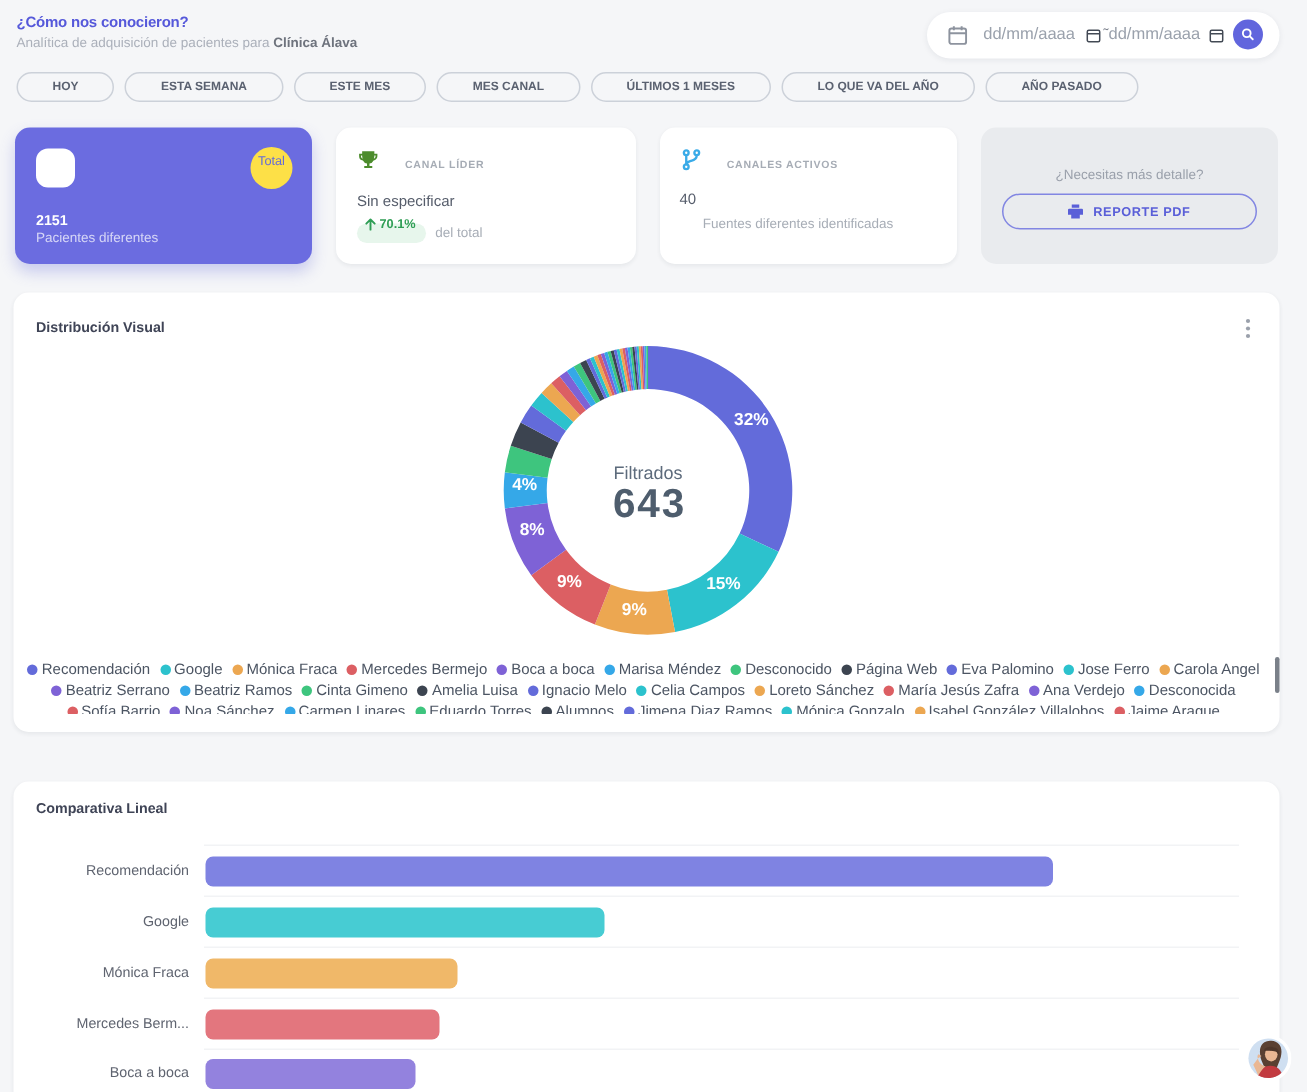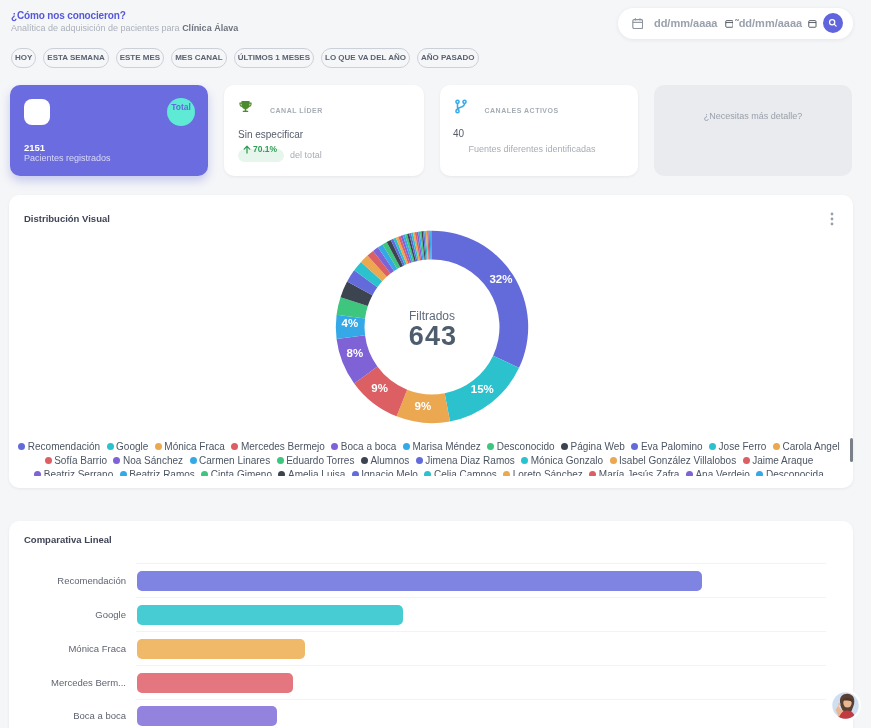--- a/index.html
+++ b/index.html
@@ -6,29 +6,29 @@
 html,body { width:871px; height:728px; overflow:hidden; }
 body { font-family:"Liberation Sans", sans-serif; background:#f5f6f8; position:relative; }
 .abs { position:absolute; }
 .card { background:#fff; border-radius:10px; box-shadow:0 1px 3px rgba(30,40,60,0.07); }
 
 .h-title { left:11px; top:10px; font-size:10px; font-weight:bold; color:#5558da; letter-spacing:-0.15px; }
 .h-sub { left:11px; top:22.5px; font-size:9px; color:#abb0ba; }
 .h-sub b { color:#6e737d; }
 
 .searchbar { left:617.5px; top:7.5px; width:235.5px; height:31px; background:#fff; border-radius:15.5px; box-shadow:0 1px 4px rgba(30,40,60,0.08); display:flex; align-items:center; padding:0 10px 0 14px; }
-.dd { color:#9aa1ac; font-size:11px; white-space:pre;font-weight:bold; }
+.dd { color:#9aa1ac; font-size:11px; white-space:pre; }
 .sbtn { width:20px; height:20px; border-radius:50%; background:#6165dd; display:flex; align-items:center; justify-content:center; flex:none; }
 
 .chips { left:11px; top:48px; display:flex; gap:7px; }
-.chip { height:19.5px; border:1px solid #ccd1d9; border-radius:10px; color:#5a6170; font-size:8px; font-weight:bold; letter-spacing:0px; display:flex; align-items:center; padding:0 3px; white-space:nowrap; }
+.chip { height:19.5px; border:1px solid #ccd1d9; border-radius:10px; color:#5a6170; font-size:8px; font-weight:bold; letter-spacing:0px; display:flex; align-items:center; padding:0 23px; white-space:nowrap; }
 
 .c1 { left:10px; top:85px; width:197.5px; height:91px; background:#6b6ce0; border-radius:10px; box-shadow:0 5px 10px rgba(95,102,216,0.3); }
 .c1 .sq { position:absolute; left:14px; top:14px; width:26px; height:26px; background:#fff; border-radius:8px; }
-.c1 .badge { position:absolute; left:157px; top:13px; width:28px; height:28px; background:#5eead4; border-radius:50%; color:#636bda; font-size:8.5px; font-weight:bold; text-align:center; }
+.c1 .badge { position:absolute; left:157px; top:13px; width:28px; height:28px; background:#fde047; border-radius:50%; color:#636bda; font-size:8.5px; font-weight:normal; text-align:center; }
 .c1 .badge span { display:block; margin-top:3.5px; }
 .c1 .num { position:absolute; left:14px; top:141px; color:#fff; font-size:9.5px; font-weight:bold; }
 .c1 .lbl { position:absolute; left:14px; top:152.5px; color:rgba(255,255,255,0.72); font-size:9px; }
 .c1 .num, .c1 .lbl { top:auto; }
 .c2 { left:223.5px; top:85px; width:200px; height:91px; }
 .c3 { left:439.5px; top:85px; width:198px; height:91px;text-align:right; }
 .c4 { left:654px; top:85px; width:198px; height:91px; background:#e9ebee; border-radius:10px; }
 .mini-t { font-size:7px; font-weight:bold; color:#a6acb5; letter-spacing:0.5px; }
 .big-t { font-size:10px; font-weight:normal; color:#565d6b; }
 .gray-t { font-size:9px; color:#a7adb6; }
@@ -88,21 +88,21 @@
   <div class="chip">LO QUE VA DEL AÑO</div>
   <div class="chip">AÑO PASADO</div>
 </div>
 
 <div class="abs c1">
   <div class="sq"></div>
   <div class="badge">
       <span>Total</span>
     </div>
   <div class="num" style="position:absolute; top:56.5px">2151</div>
-  <div class="lbl" style="position:absolute; top:67.5px">Pacientes registrados</div>
+  <div class="lbl" style="position:absolute; top:67.5px">Pacientes diferentes</div>
 </div>
 
 <div class="abs card c2">
   <svg class="icon abs" style="left:15.5px; top:15px" width="13" height="14" viewBox="0 0 16 17">
       <path fill="#4c8c2c" d="M3 1h10v2h2.5v2c0 1.8-1.4 3.2-3.1 3.4A4.5 4.5 0 0 1 9 10.9V13h2.3v1.6H4.7V13H7v-2.1a4.5 4.5 0 0 1-3.4-2.5A3.5 3.5 0 0 1 .5 5V3H3V1zm-1 3.4V5c0 .9.6 1.7 1.4 2A7 7 0 0 1 3 4.4H2zm12 0h-1a7 7 0 0 1-.4 2.6c.8-.3 1.4-1.1 1.4-2v-.6z"></path>
     </svg>
   <div class="abs mini-t" style="left:46.5px; top:22px">CANAL LÍDER</div>
   <div class="abs big-t" style="left:14.5px; top:44px">Sin especificar</div>
   <div class="abs" style="left:14.5px; top:63.5px; display:flex; align-items:center">
       <span class="pill-up"><svg width="8" height="9" viewBox="0 0 10 11">
@@ -119,20 +119,23 @@
       <circle cx="4" cy="13.8" r="1.8"></circle>
       <path d="M4 5v7M12 5c0 3.2-2.6 3.8-4.6 4.4-1.2.4-2.4.9-3.1 2"></path>
     </svg>
   <div class="abs mini-t" style="left:45px; top:22px">CANALES ACTIVOS</div>
   <div class="abs big-t" style="left:13.5px; top:43px">40</div>
   <div class="abs gray-t" style="left:29px; top:58.5px">Fuentes diferentes identificadas</div>
 </div>
 
 <div class="abs c4">
   <div class="abs" style="left:0; right:0; top:26px; text-align:center; color:#9aa0ab; font-size:9px; font-weight:normal">¿Necesitas más detalle?</div>
+  <div class="abs" style="left:13.5px; top:43.5px; width:170.5px; height:24.5px; border:1px solid #8286e2; border-radius:12.5px; display:flex; align-items:center; justify-content:center; gap:7px; color:#5a5fd8; font-size:8.5px; font-weight:bold; letter-spacing:0.4px"><svg width="10" height="10" viewBox="0 0 14 14">
+        <path fill="#5a5fd8" d="M3.5 0.5h7v3h-7zM1 4.5h12a1 1 0 0 1 1 1V10h-3v3.5H3V10H0V5.5a1 1 0 0 1 1-1zm3.5 6H9.5v1.8H4.5z"></path>
+      </svg>REPORTE PDF</div>
 </div>
 
 <div class="abs card cardA"></div>
 <div class="abs ctitle" style="left:24px; top:213px">Distribución Visual</div>
 <svg class="abs" style="left:830px; top:212px" width="4" height="14" viewBox="0 0 4 14">
     <circle cx="2" cy="2" r="1.4" fill="#9aa0ab"></circle>
     <circle cx="2" cy="7" r="1.4" fill="#9aa0ab"></circle>
     <circle cx="2" cy="12" r="1.4" fill="#9aa0ab"></circle>
   </svg>
 
@@ -198,41 +201,41 @@
       <span class="li"><span class="dot" style="background:#dc5f63"></span>Mercedes Bermejo</span>
       <span class="li"><span class="dot" style="background:#7e62d6"></span>Boca a boca</span>
       <span class="li"><span class="dot" style="background:#35a8e8"></span>Marisa Méndez</span>
       <span class="li"><span class="dot" style="background:#3ec57e"></span>Desconocido</span>
       <span class="li"><span class="dot" style="background:#3c4450"></span>Página Web</span>
       <span class="li"><span class="dot" style="background:#636bda"></span>Eva Palomino</span>
       <span class="li"><span class="dot" style="background:#2cc2cd"></span>Jose Ferro</span>
       <span class="li"><span class="dot" style="background:#eca751"></span>Carola Angel</span>
     </div>
   <div class="lrow">
-      <span class="li"><span class="dot" style="background:#dc5f63"></span>Sofía Barrio</span>
-      <span class="li"><span class="dot" style="background:#7e62d6"></span>Noa Sánchez</span>
-      <span class="li"><span class="dot" style="background:#35a8e8"></span>Carmen Linares</span>
-      <span class="li"><span class="dot" style="background:#3ec57e"></span>Eduardo Torres</span>
-      <span class="li"><span class="dot" style="background:#3c4450"></span>Alumnos</span>
-      <span class="li"><span class="dot" style="background:#636bda"></span>Jimena Diaz Ramos</span>
-      <span class="li"><span class="dot" style="background:#2cc2cd"></span>Mónica Gonzalo</span>
-      <span class="li"><span class="dot" style="background:#eca751"></span>Isabel González Villalobos</span>
-      <span class="li"><span class="dot" style="background:#dc5f63"></span>Jaime Araque</span>
-    </div>
-  <div class="lrow">
       <span class="li"><span class="dot" style="background:#7e62d6"></span>Beatriz Serrano</span>
       <span class="li"><span class="dot" style="background:#35a8e8"></span>Beatriz Ramos</span>
       <span class="li"><span class="dot" style="background:#3ec57e"></span>Cinta Gimeno</span>
       <span class="li"><span class="dot" style="background:#3c4450"></span>Amelia Luisa</span>
       <span class="li"><span class="dot" style="background:#636bda"></span>Ignacio Melo</span>
       <span class="li"><span class="dot" style="background:#2cc2cd"></span>Celia Campos</span>
       <span class="li"><span class="dot" style="background:#eca751"></span>Loreto Sánchez</span>
       <span class="li"><span class="dot" style="background:#dc5f63"></span>María Jesús Zafra</span>
       <span class="li"><span class="dot" style="background:#7e62d6"></span>Ana Verdejo</span>
       <span class="li"><span class="dot" style="background:#35a8e8"></span>Desconocida</span>
+    </div>
+  <div class="lrow">
+      <span class="li"><span class="dot" style="background:#dc5f63"></span>Sofía Barrio</span>
+      <span class="li"><span class="dot" style="background:#7e62d6"></span>Noa Sánchez</span>
+      <span class="li"><span class="dot" style="background:#35a8e8"></span>Carmen Linares</span>
+      <span class="li"><span class="dot" style="background:#3ec57e"></span>Eduardo Torres</span>
+      <span class="li"><span class="dot" style="background:#3c4450"></span>Alumnos</span>
+      <span class="li"><span class="dot" style="background:#636bda"></span>Jimena Diaz Ramos</span>
+      <span class="li"><span class="dot" style="background:#2cc2cd"></span>Mónica Gonzalo</span>
+      <span class="li"><span class="dot" style="background:#eca751"></span>Isabel González Villalobos</span>
+      <span class="li"><span class="dot" style="background:#dc5f63"></span>Jaime Araque</span>
     </div>
 </div>
 <div class="abs sbar"></div>
 
 <div class="abs card cardB"></div>
 <div class="abs ctitle" style="left:24px; top:533.5px">Comparativa Lineal</div>
 <div class="row-line abs" style="top:562.5px"></div>
 <div class="row-line abs" style="top:596.5px"></div>
 <div class="row-line abs" style="top:630.5px"></div>
 <div class="row-line abs" style="top:664.5px"></div>

